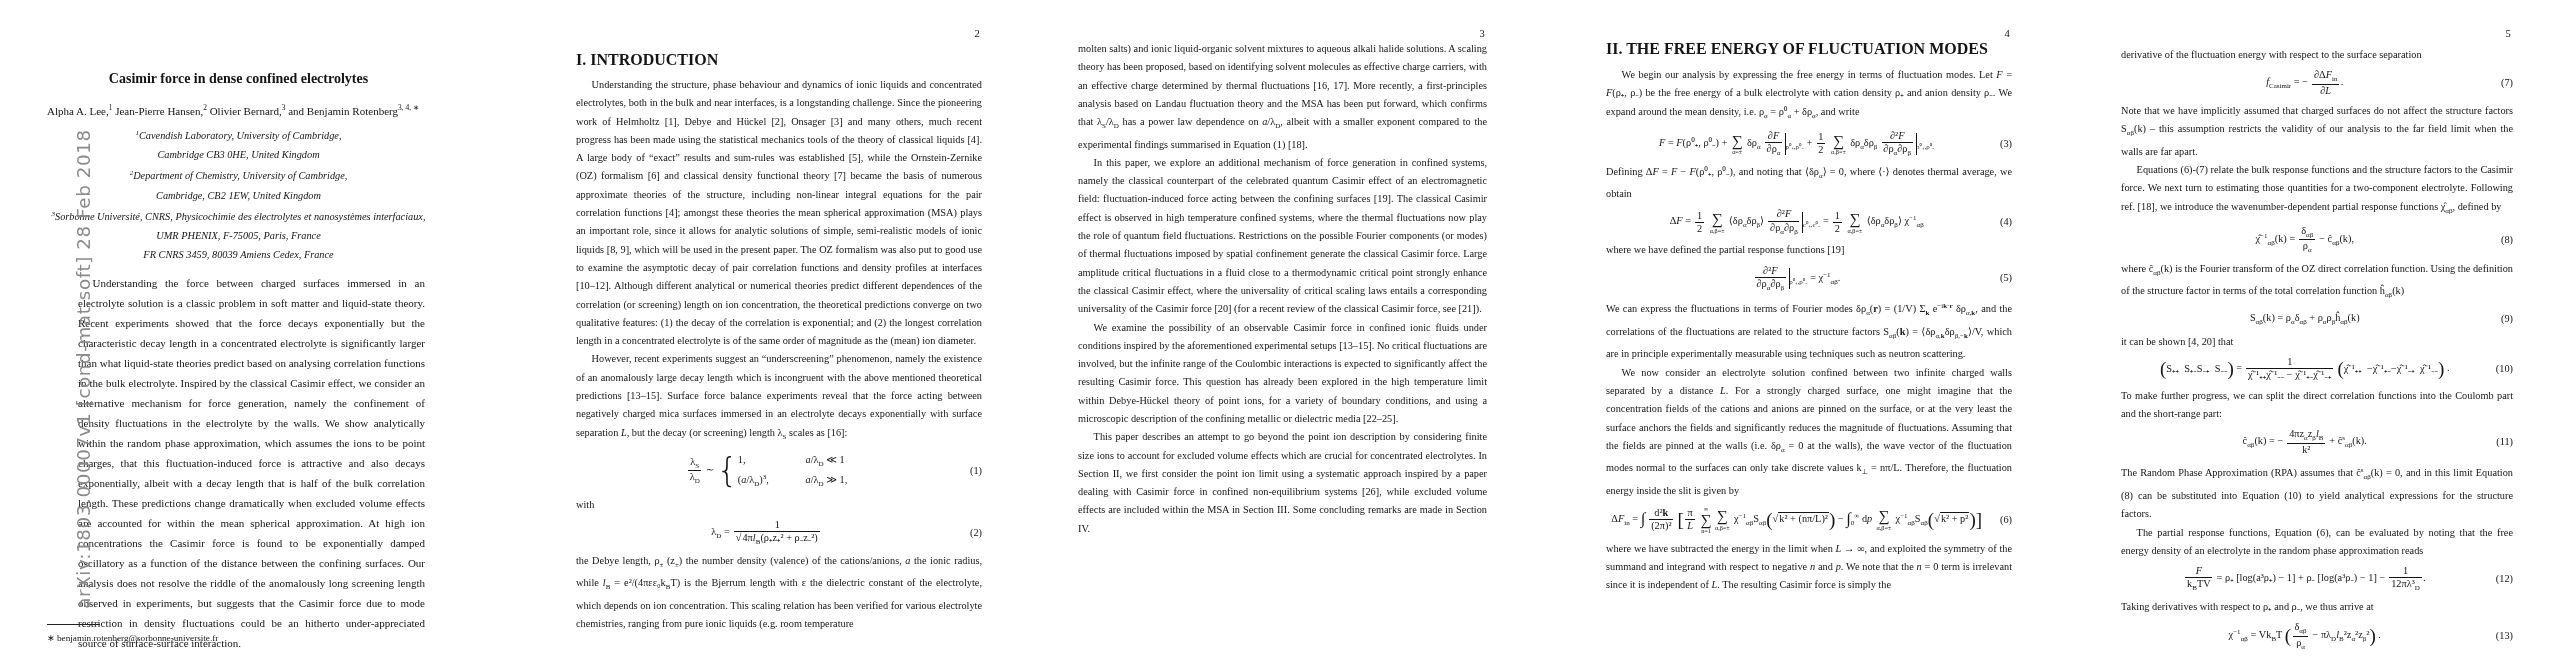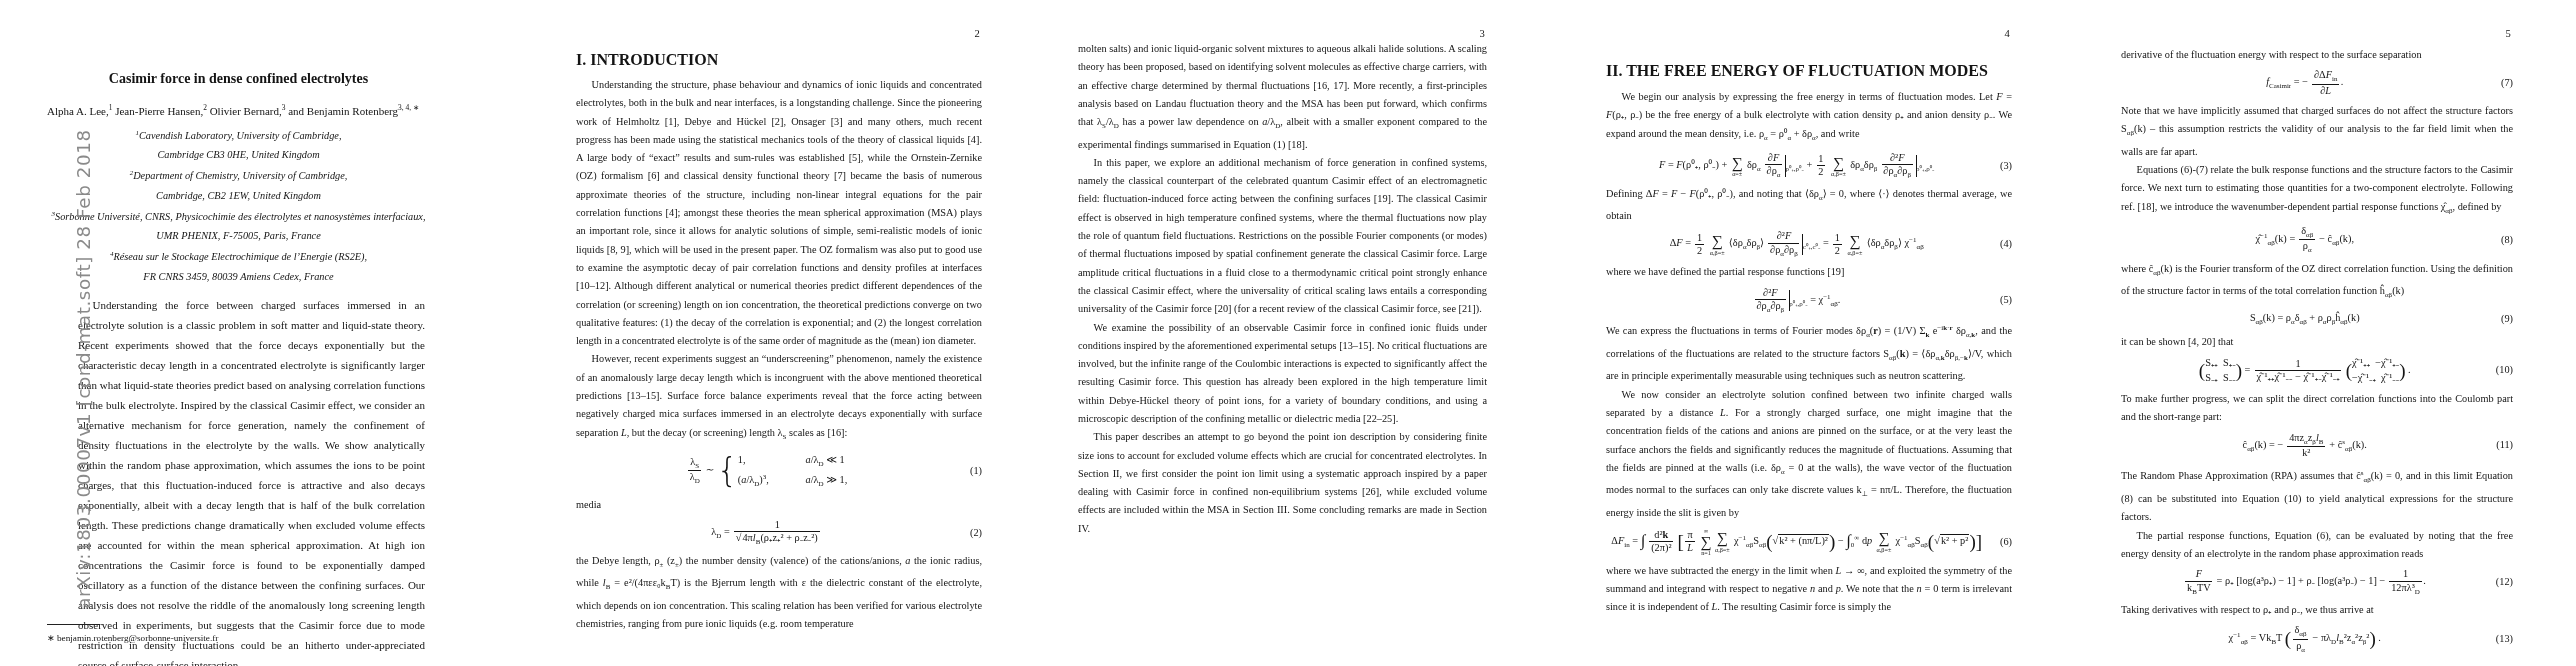--- a/index.html
+++ b/index.html
@@ -21,40 +21,40 @@
   .affilwrap{margin-top:7.8px;}
   .abstract{width:347px;margin:9px 0 0 31px;text-align:justify;
             font-size:11px;line-height:20px;text-indent:14.5px;}
   .fnrule{position:absolute;left:0px;top:624px;width:53px;border-top:0.6px solid #222;}
   .fntext{position:absolute;left:0px;top:632px;font-size:9.2px;}
   .body-text{font-size:10.3px;line-height:18.3px;text-align:justify;}
   .body-text p{margin:0;text-indent:15.6px;}
   .body-text p.noind{text-indent:0;}
   .sechead{text-align:left;font-weight:bold;font-size:16px;margin:0;text-indent:0 !important;}
   #p2 .sechead{margin-top:51px;margin-bottom:6.7px;}
-  #p4 .sechead{margin-top:62px;margin-bottom:7.8px;font-family:Liberation Serif, serif;}
+  #p4 .sechead{margin-top:40px;margin-bottom:7.8px;font-family:Liberation Serif, serif;}
   #p3 .flow{margin-top:40px;}
   #p5 .flow{margin-top:46px;}
   .eqrow{display:flex;align-items:center;margin:5px 0;text-indent:0;}
   .eq{flex:1;text-align:center;font-size:10.3px;line-height:1.5;}
   .eqno{width:24.5px;text-align:right;font-size:10.3px;}
   
   sub,sup{font-size:68%;}
   .fr{display:inline-flex;flex-direction:column;vertical-align:middle;
       text-align:center;margin:0 1.7px;justify-content:space-between;}
   .fr>span{line-height:1.2;padding:0 1.7px;}
   .fr>span:first-child{border-bottom:0.6px solid #141414;}
   .sm{display:inline-flex;flex-direction:column;align-items:center;
       vertical-align:middle;margin:0 1.7px;line-height:1;}
   .sm .sg{font-size:1.5em;line-height:1;}
   .sm .su,.sm .sl{font-size:0.6em;line-height:1.15;}
   .bar{display:inline-block;width:0.6px;height:2.1em;background:#141414;
        vertical-align:middle;margin-left:1.1px;}
   .bk{font-size:1.85em;font-weight:300;vertical-align:middle;line-height:1;}
-  .mat{display:inline-flex;flex-direction:column;text-align:left;
+  .mat{display:inline-flex;text-align:left;
        vertical-align:middle;line-height:1.4;}
   .sqt{border-top:0.6px solid #141414;padding:0 1.1px;}
   .brace{font-size:3.2em;font-weight:200;vertical-align:middle;line-height:0.9;
          font-family:"DejaVu Sans",sans-serif;}
   .cases{display:inline-flex;flex-direction:column;vertical-align:middle;
          text-align:left;line-height:1.7;}
   .cases .cr{display:flex;gap:16.7px;}
   .cases .cr>span:first-child{min-width:51px;}
   .intg{font-size:1.6em;vertical-align:middle;}
 </style>
@@ -65,21 +65,20 @@
   <div class="wm">arXiv:1803.00007v1  [cond-mat.soft]  28 Feb 2018</div>
   <div class="ptitle">Casimir force in dense confined electrolytes</div>
   <div class="authors">Alpha A. Lee,<sup>1</sup> Jean-Pierre Hansen,<sup>2</sup> Olivier Bernard,<sup>3</sup> and Benjamin Rotenberg<sup>3, 4, ∗</sup></div>
   <div class="affilwrap">
     <div class="affil"><sup>1</sup>Cavendish Laboratory, University of Cambridge,</div>
     <div class="affil">Cambridge CB3 0HE, United Kingdom</div>
     <div class="affil"><sup>2</sup>Department of Chemistry, University of Cambridge,</div>
     <div class="affil">Cambridge, CB2 1EW, United Kingdom</div>
     <div class="affil"><sup>3</sup>Sorbonne Université, CNRS, Physicochimie des électrolytes et nanosystèmes interfaciaux,</div>
     <div class="affil">UMR PHENIX, F-75005, Paris, France</div>
-    <div class="affil"><sup>4</sup>Réseau sur le Stockage Electrochimique de l’Energie (RS2E),</div>
     <div class="affil">FR CNRS 3459, 80039 Amiens Cedex, France</div>
   </div>
   <div class="abstract">Understanding the force between charged surfaces immersed in an electrolyte solution is a classic problem in soft matter and liquid-state theory. Recent experiments showed that the force decays exponentially but the characteristic decay length in a concentrated electrolyte is significantly larger than what liquid-state theories predict based on analysing correlation functions in the bulk electrolyte. Inspired by the classical Casimir effect, we consider an alternative mechanism for force generation, namely the confinement of density fluctuations in the electrolyte by the walls. We show analytically within the random phase approximation, which assumes the ions to be point charges, that this fluctuation-induced force is attractive and also decays exponentially, albeit with a decay length that is half of the bulk correlation length. These predictions change dramatically when excluded volume effects are accounted for within the mean spherical approximation. At high ion concentrations the Casimir force is found to be exponentially damped oscillatory as a function of the distance between the confining surfaces. Our analysis does not resolve the riddle of the anomalously long screening length observed in experiments, but suggests that the Casimir force due to mode restriction in density fluctuations could be an hitherto under-appreciated source of surface-surface interaction.</div>
   <div class="fnrule"></div>
   <div class="fntext">∗ benjamin.rotenberg@sorbonne-universite.fr</div>
 </div>
 
 <div class="blk body-text" id="p2">
   <span class="pgno">2</span>
   <p class="sechead">I.    INTRODUCTION</p>
@@ -94,21 +93,21 @@
             <span>1,</span>
             <span><i>a</i>/λ<sub>D</sub> ≪ 1</span>
           </span>
           <span class="cr">
             <span>(<i>a</i>/λ<sub>D</sub>)<sup>3</sup>,</span>
             <span><i>a</i>/λ<sub>D</sub> ≫ 1,</span>
           </span>
         </span></span>
     <span class="eqno">(1)</span>
   </div>
-  <p class="noind">media</p>
+  <p class="noind">with</p>
   <div class="eqrow">
     <span class="eq">λ<sub>D</sub> = <span class="fr">
           <span>1</span>
           <span>√<span class="sqt">4π<i>l</i><sub>B</sub>(ρ₊z₊² + ρ₋z₋²)</span></span>
         </span></span>
     <span class="eqno">(2)</span>
   </div>
   <p class="noind">the Debye length, ρ<sub>±</sub> (z<sub>±</sub>) the number density (valence) of the cations/anions, <i>a</i> the ionic radius, while <i>l</i><sub>B</sub> = e²/(4πεε₀k<sub>B</sub>T) is the Bjerrum length with ε the dielectric constant of the electrolyte, which depends on ion concentration. This scaling relation has been verified for various electrolyte chemistries, ranging from pure ionic liquids (e.g. room temperature</p>
 </div>
 

